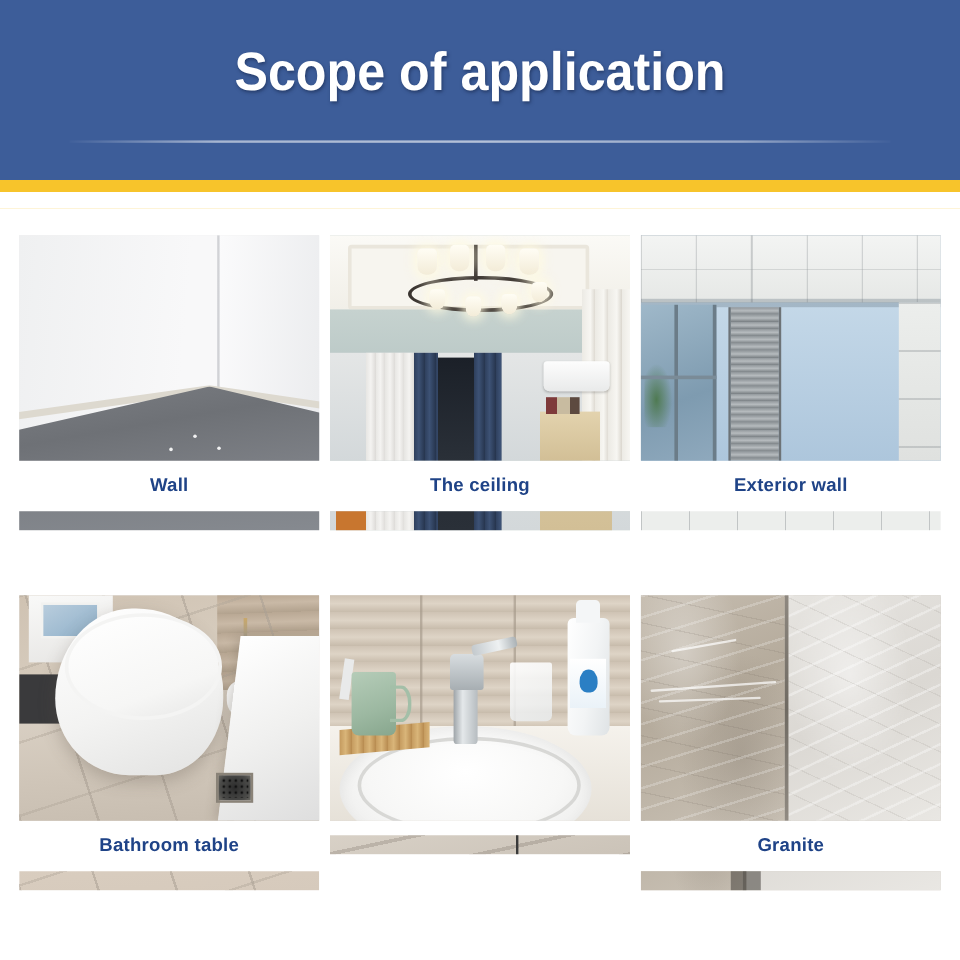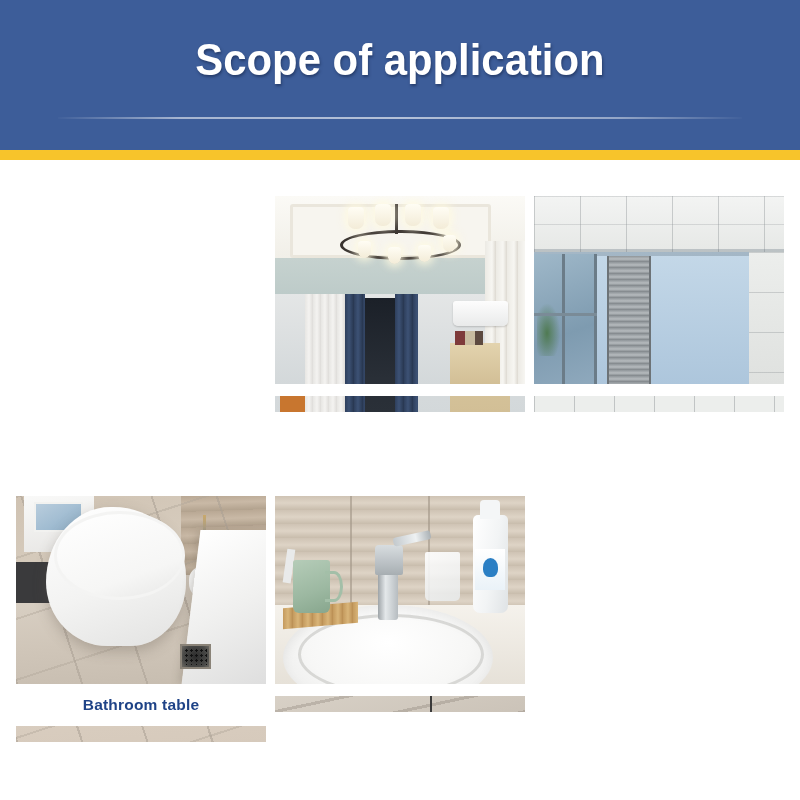--- a/index.html
+++ b/index.html
@@ -484,20 +484,43 @@
 </div>
 <div class="yellow-arc-wrap">
   <div class="yellow-arc"></div>
   <div class="arc-mask"></div>
 </div>
 
 <div class="grid">
 
   <div class="row">
 
+    <div class="cell c0">
+      <div class="photo">
+        <div class="scene wall-bg">
+          <div class="wall-left"></div>
+          <div class="wall-right"></div>
+          <div class="wall-seam"></div>
+          <div class="wall-base"></div>
+          <div class="wall-floor"></div>
+          <div class="wall-spark" style="left:58%; bottom:10%;"></div>
+          <div class="wall-spark" style="left:66%; bottom:5%;"></div>
+          <div class="wall-spark" style="left:50%; bottom:4%;"></div>
+        </div>
+      </div>
+      <div class="cell-label">Wall</div>
+      <div class="sliver">
+        <div class="sliver-inner" style="top:-172px;">
+          <div class="scene wall-bg">
+            <div class="wall-floor" style="height:100%; bottom:0; clip-path:none; background:linear-gradient(175deg,#8c8f94 0%,#76797e 60%,#868a90 100%);"></div>
+
+          </div>
+        </div>
+      </div>
+    </div>
 
     <div class="cell c1">
       <div class="photo">
         <div class="scene ceil-bg">
           <div class="ceil-top"></div>
           <div class="ceil-tray"></div>
           <div class="ceil-wall"></div>
           <div class="ceil-lower"></div>
           <div class="panel-wall"></div>
           <div class="chand-rod"></div>
@@ -514,20 +537,21 @@
           <div class="downlight" style="left:47%; top:57%;"></div>
           <div class="curtain-sheer"></div>
           <div class="curtain-dark" style="left:28%; width:8%;"></div>
           <div class="win-dark"></div>
           <div class="curtain-dark" style="left:48%; width:9%;"></div>
           <div class="cabinet"></div>
           <div class="books"></div>
           <div class="ac-unit"></div>
         </div>
       </div>
+      <div class="cell-label">The ceiling</div>
       <div class="sliver">
         <div class="sliver-inner" style="top:-172px;">
           <div class="scene ceil-bg">
             <div class="ceil-lower" style="top:0; height:100%;"></div>
             <div class="cabinet" style="height:100%; right:6%; width:24%;"></div>
             <div class="curtain-sheer" style="height:100%;"></div>
             <div class="curtain-dark" style="left:28%; width:8%; height:100%;"></div>
             <div class="win-dark" style="height:100%;"></div>
             <div class="curtain-dark" style="left:48%; width:9%; height:100%;"></div>
             <div style="position:absolute; left:2%; top:0; width:10%; height:100%; background:#c8762f;"></div>
@@ -548,20 +572,21 @@
           <div class="ext-plant"></div>
           <div class="ext-frame-v" style="left:11%;"></div>
           <div class="ext-frame-v" style="left:24%;"></div>
           <div class="ext-frame-h" style="top:62%;"></div>
           <div class="ext-louver"></div>
           <div class="ext-stone-right">
               <div class="ext-stone-lines"></div>
             </div>
         </div>
       </div>
+      <div class="cell-label">Exterior wall</div>
       <div class="sliver">
         <div class="sliver-inner" style="top:-172px;">
           <div class="scene" style="background:#eceeec;">
             <div class="ext-panel-lines" style="background:repeating-linear-gradient(90deg, rgba(150,155,158,0.5) 0px, rgba(150,155,158,0.5) 1px, transparent 1px, transparent 40px);"></div>
           </div>
         </div>
       </div>
     </div>
   </div>
 
@@ -622,14 +647,39 @@
       <div class="sliver">
         <div class="sliver-inner" style="top:-172px;">
           <div class="scene" style="background:linear-gradient(165deg,#b7ada1 0%,#ddd6cc 55%,#cbc3b8 100%);">
             <div style="position:absolute; left:0; top:0; width:100%; height:100%; background:repeating-linear-gradient(168deg, rgba(120,110,100,0.28) 0px, rgba(120,110,100,0.28) 3px, transparent 3px, transparent 26px);"></div>
             <div style="position:absolute; left:62%; top:0; width:2px; height:100%; background:#3a3a3a;"></div>
           </div>
         </div>
       </div>
     </div>
 
+    <div class="cell c2">
+      <div class="photo">
+        <div class="scene gran-bg">
+          <div class="gran-left"></div>
+          <div class="gran-right"></div>
+          <div class="gran-veins-l"></div>
+          <div class="gran-veins-r"></div>
+          <div class="gran-seam"></div>
+          <div class="gran-streak" style="left:3%; top:40%; width:42%; transform:rotate(-4deg);"></div>
+          <div class="gran-streak" style="left:6%; top:46%; width:34%; transform:rotate(-2deg);"></div>
+          <div class="gran-streak" style="left:10%; top:22%; width:22%; transform:rotate(-10deg);"></div>
+        </div>
+      </div>
+      <div class="cell-label">Granite</div>
+      <div class="sliver">
+        <div class="sliver-inner" style="top:-172px;">
+          <div class="scene gran-bg">
+            <div class="gran-left" style="width:34%;"></div>
+            <div class="gran-right" style="width:66%;"></div>
+            <div class="gran-seam" style="left:34%;"></div>
+            <div style="position:absolute; left:30%; top:0; width:10%; height:100%; background:rgba(70,66,60,0.55);"></div>
+          </div>
+        </div>
+      </div>
+    </div>
   </div>
 </div>
 
 </body></html>

